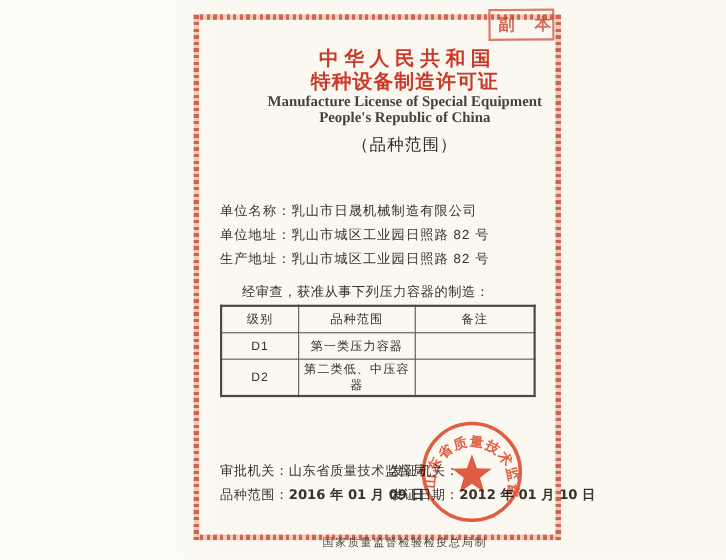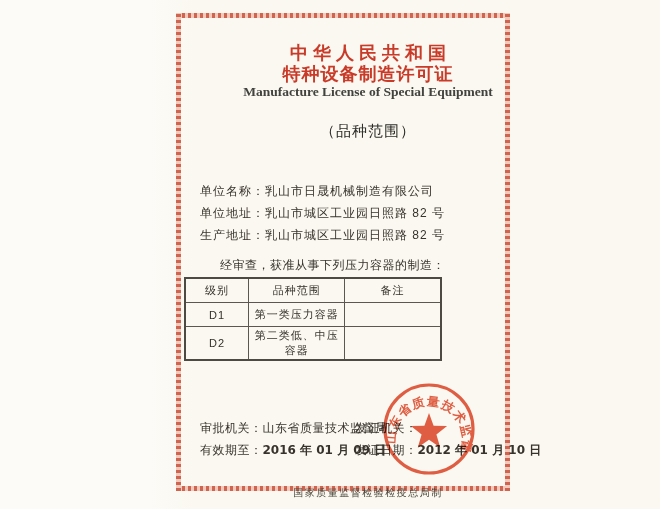--- a/index.html
+++ b/index.html
@@ -53,21 +53,21 @@
 
   .license-line{left:384px;top:147px;font-size:11px;color:#37332c;white-space:nowrap;}
   .license-line .num{font-family:"Liberation Serif","DejaVu Serif",serif;font-size:11.5px;letter-spacing:.5px;}
 
   .info-line{left:200px;font-size:12px;letter-spacing:1px;white-space:nowrap;}
   .info-1{top:183px;} .info-2{top:205px;} .info-3{top:227px;}
 
   .intro-line{left:220px;top:257px;font-size:12px;letter-spacing:.5px;white-space:nowrap;}
 
   table.scope{
-    position:absolute;left:184px;top:277px;width:258px;
+    position:absolute;left:200px;top:277px;width:287px;
     border-collapse:collapse;border:2px solid var(--table_line);
     font-size:11px;color:#33302a;
   }
   table.scope td{border:1px solid #5c5851;height:21px;text-align:center;letter-spacing:1px;}
   .col-level{width:69px;} .col-scope{width:107px;} .col-remark{width:109px;}
 
   .field-line{font-size:12px;letter-spacing:.5px;white-space:nowrap;}
   .fl-approve{left:200px;top:420px;}
   .fl-issueorg{left:355px;top:420px;}
   .fl-valid{left:200px;top:442px;}
@@ -81,24 +81,26 @@
 </head>
 <body>
 
 <div class="page">
 
   <div class="frame-edge frame-h frame-top"></div>
   <div class="frame-edge frame-h frame-bottom"></div>
   <div class="frame-edge frame-v frame-left"></div>
   <div class="frame-edge frame-v frame-right"></div>
 
+  <div class="abs copy-stamp">副本</div>
 
   <div class="abs centered title-cn1">中华人民共和国</div>
   <div class="abs centered title-en title-en1">Manufacture License of Special Equipment</div>
   <div class="abs centered title-cn2">特种设备制造许可证</div>
+  <div class="abs centered title-en title-en2">People's Republic of China</div>
   <div class="abs centered subtitle">（品种范围）</div>
 
 
   <div class="abs info-line info-1">
     <span>单位名称：</span><span>乳山市日晟机械制造有限公司</span>
   </div>
   <div class="abs info-line info-2">
     <span>单位地址：</span><span>乳山市城区工业园日照路 82 号</span>
   </div>
   <div class="abs info-line info-3">
@@ -127,21 +129,21 @@
     </tbody>
   </table>
 
   <div class="abs field-line fl-approve">
     <span>审批机关：</span><span>山东省质量技术监督局</span>
   </div>
   <div class="abs field-line fl-issueorg">
     <span>发证机关：</span>
   </div>
   <div class="abs field-line fl-valid">
-    <span>有效期至：</span><span class="num">2016 年 01 月 09 日</span>
+    <span>品种范围：</span><span class="num">2016 年 01 月 09 日</span>
   </div>
   <div class="abs field-line fl-issuedate">
     <span>发证日期：</span><span class="num">2012 年 01 月 10 日</span>
   </div>
 
   <svg class="abs seal" viewBox="0 0 104 104">
     <circle cx="52" cy="52" r="44" fill="none" stroke="#e14a2c" stroke-width="3.2"></circle>
     <path id="sealArc" d="M 18.6 69 A 34 34 0 1 1 85.4 69" fill="none"></path>
     <text font-size="12" fill="#e14a2c" font-weight="bold" letter-spacing="1">
       <textPath href="#sealArc" startOffset="2" textLength="138" lengthAdjust="spacingAndGlyphs">山东省质量技术监督局</textPath>

